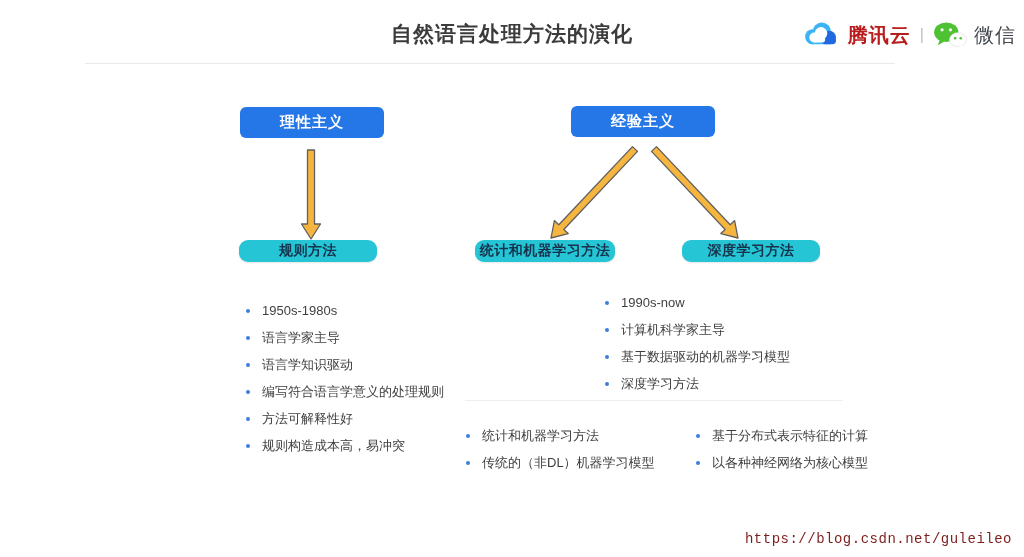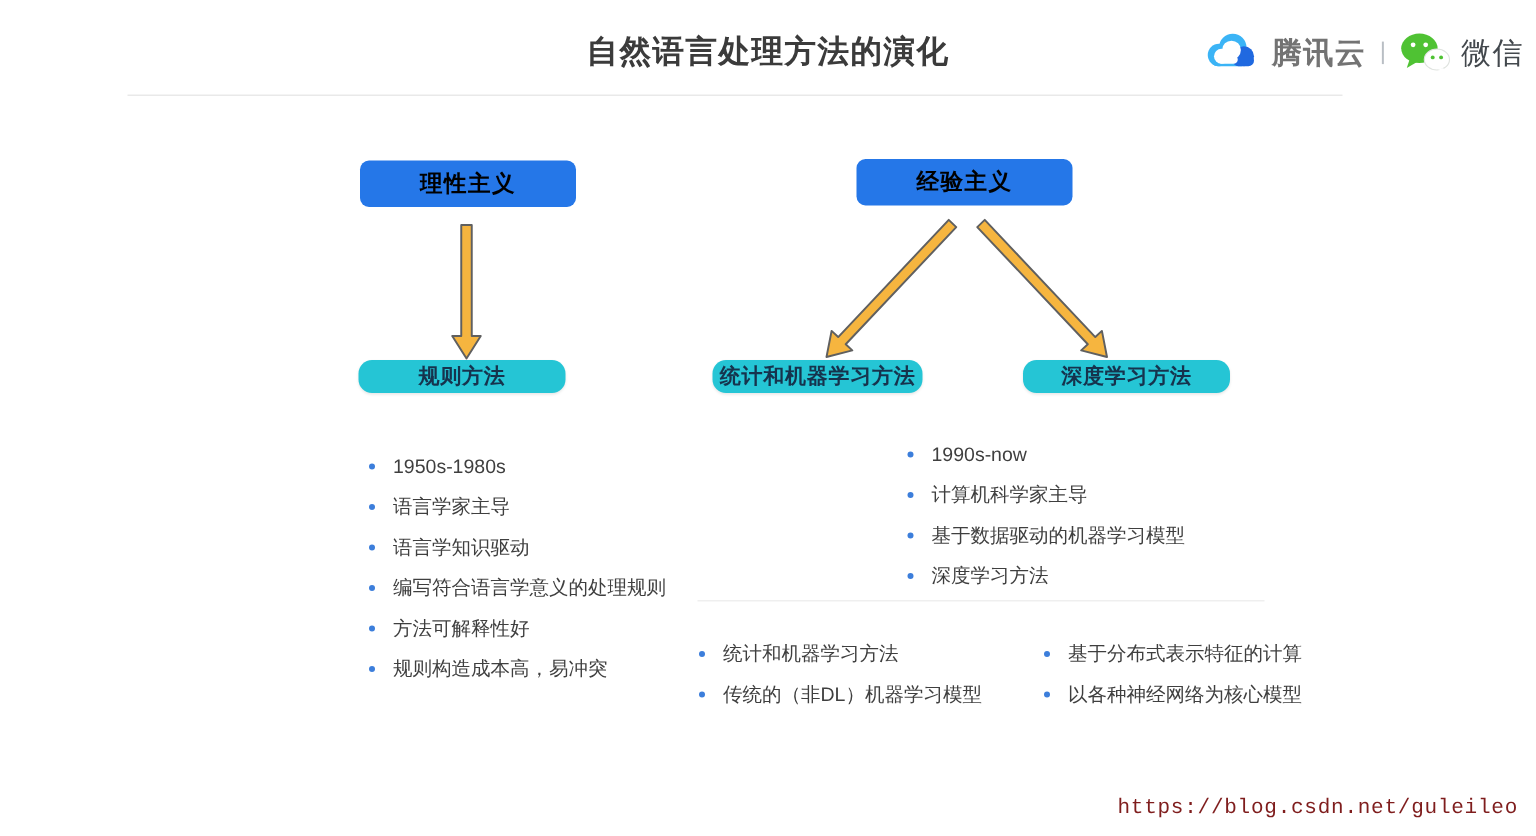--- a/index.html
+++ b/index.html
@@ -16,29 +16,29 @@
     font-size:21px;font-weight:700;color:#3b3b3b;letter-spacing:1px;
   }
   .title-divider{
     left:85px;top:63px;width:810px;height:0;
     border-top:1px solid #e9e9e9;
   }
   .brand{
     right:8px;top:18px;height:34px;
     display:flex;align-items:center;gap:7px;
   }
-  .brand .tc-label{font-size:20px;font-weight:700;color:#737373;letter-spacing:1px;}
+  .brand .tc-label{font-size:20px;font-weight:700;color:#b91c1c;letter-spacing:1px;}
   .brand .sep{font-size:16px;color:#b9bec4;font-weight:300;padding:0 2px;}
   .brand .wx-label{font-size:20px;font-weight:500;color:#43484d;letter-spacing:1px;}
 
   
   .node-blue{
     width:144px;height:31px;border-radius:6px;background:#2577e8;
     display:flex;align-items:center;justify-content:center;
-    color:#000000;font-size:15px;font-weight:700;letter-spacing:1px;
+    color:#ffffff;font-size:15px;font-weight:700;letter-spacing:1px;
   }
   .node-teal{
     height:22px;border-radius:9px;background:#25c5d5;
     display:flex;align-items:center;justify-content:center;
     color:#16334d;font-size:14px;font-weight:700;letter-spacing:0.5px;
     box-shadow:0 1px 2px rgba(0,0,0,0.10);
   }
 
   
   svg.arrow-layer{left:0;top:0;pointer-events:none;}

